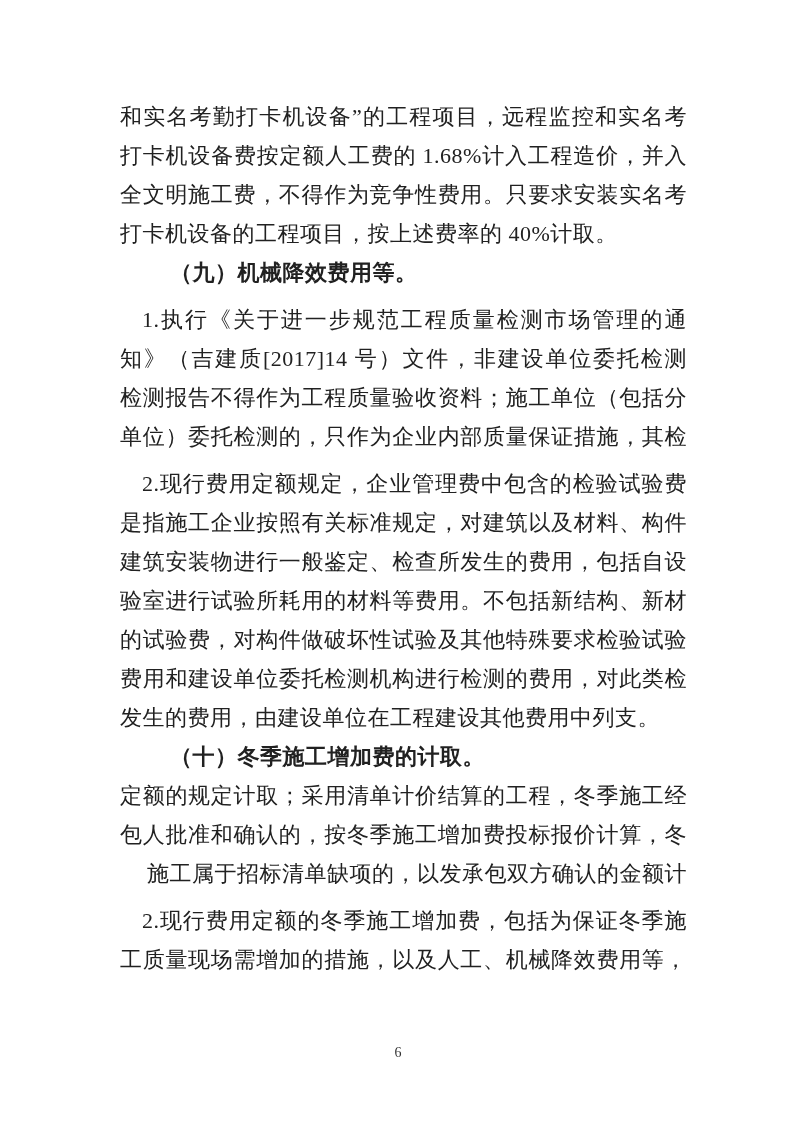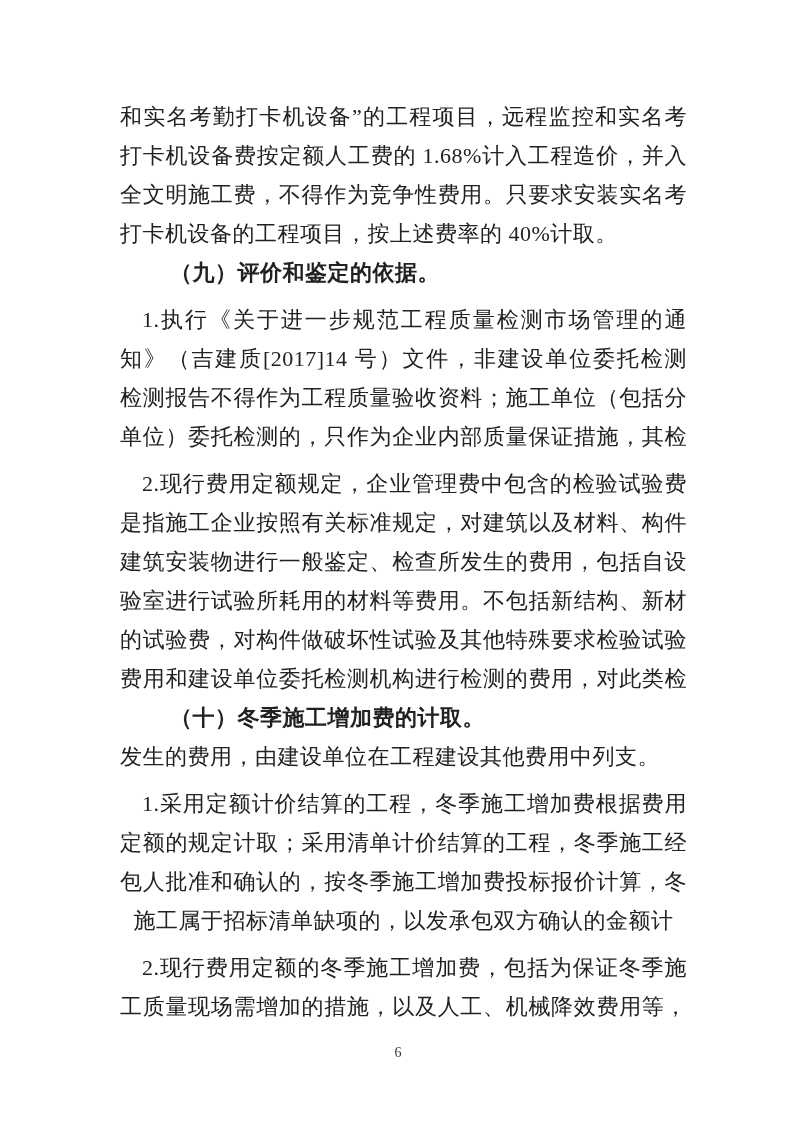--- a/index.html
+++ b/index.html
@@ -30,21 +30,21 @@
     height: 39px;
     overflow: hidden;
     letter-spacing: 0.5px;
   }
   .full {
     text-align: justify;
     text-align-last: justify;
     text-justify: inter-ideograph;
   }
   .end {
-    text-align: center;
+    text-align: right;
     text-align-last: left;
   }
   .indent-1 { text-indent: 22px; margin-top: 8px; }
   .indent-2 { text-indent: 50px; }
   .heading  { font-weight: bold; }
   .page-number {
     position: absolute;
     left: 0;
     right: 4px;
     top: 1044px;
@@ -56,34 +56,33 @@
 </style>
 </head>
 <body>
 
 <div class="page">
   <div class="content">
     <div class="line full">和实名考勤打卡机设备”的工程项目，远程监控和实名考勤</div>
     <div class="line full">打卡机设备费按定额人工费的 1.68%计入工程造价，并入安</div>
     <div class="line full">全文明施工费，不得作为竞争性费用。只要求安装实名考勤</div>
     <div class="line end">打卡机设备的工程项目，按上述费率的 40%计取。</div>
-    <div class="line end heading indent-2">（九）评价和鉴定的依据。</div>
+    <div class="line end heading indent-2">（九）机械降效费用等。</div>
     <div class="line full indent-1">1.执行《关于进一步规范工程质量检测市场管理的通</div>
     <div class="line full">知》（吉建质[2017]14 号）文件，非建设单位委托检测的，</div>
     <div class="line full">检测报告不得作为工程质量验收资料；施工单位（包括分包</div>
     <div class="line full">单位）委托检测的，只作为企业内部质量保证措施，其检测</div>
     <div class="line full indent-1">2.现行费用定额规定，企业管理费中包含的检验试验费</div>
     <div class="line full">是指施工企业按照有关标准规定，对建筑以及材料、构件和</div>
     <div class="line full">建筑安装物进行一般鉴定、检查所发生的费用，包括自设试</div>
     <div class="line full">验室进行试验所耗用的材料等费用。不包括新结构、新材料</div>
     <div class="line full">的试验费，对构件做破坏性试验及其他特殊要求检验试验的</div>
     <div class="line full">费用和建设单位委托检测机构进行检测的费用，对此类检测</div>
+    <div class="line end">发生的费用，由建设单位在工程建设其他费用中列支。</div>
     <div class="line end heading indent-2">（十）冬季施工增加费的计取。</div>
-    <div class="line end">发生的费用，由建设单位在工程建设其他费用中列支。</div>
-    <div class="line full indent-1">1.采用定额计价结算的工程，冬季施工增加费根据费用</div>
     <div class="line full">定额的规定计取；采用清单计价结算的工程，冬季施工经发</div>
     <div class="line full">包人批准和确认的，按冬季施工增加费投标报价计算，冬季</div>
     <div class="line end">施工属于招标清单缺项的，以发承包双方确认的金额计算。</div>
     <div class="line full indent-1">2.现行费用定额的冬季施工增加费，包括为保证冬季施</div>
     <div class="line full">工质量现场需增加的措施，以及人工、机械降效费用等，不</div>
   </div>
   <div class="page-number">6</div>
 </div>
 
 </body></html>

